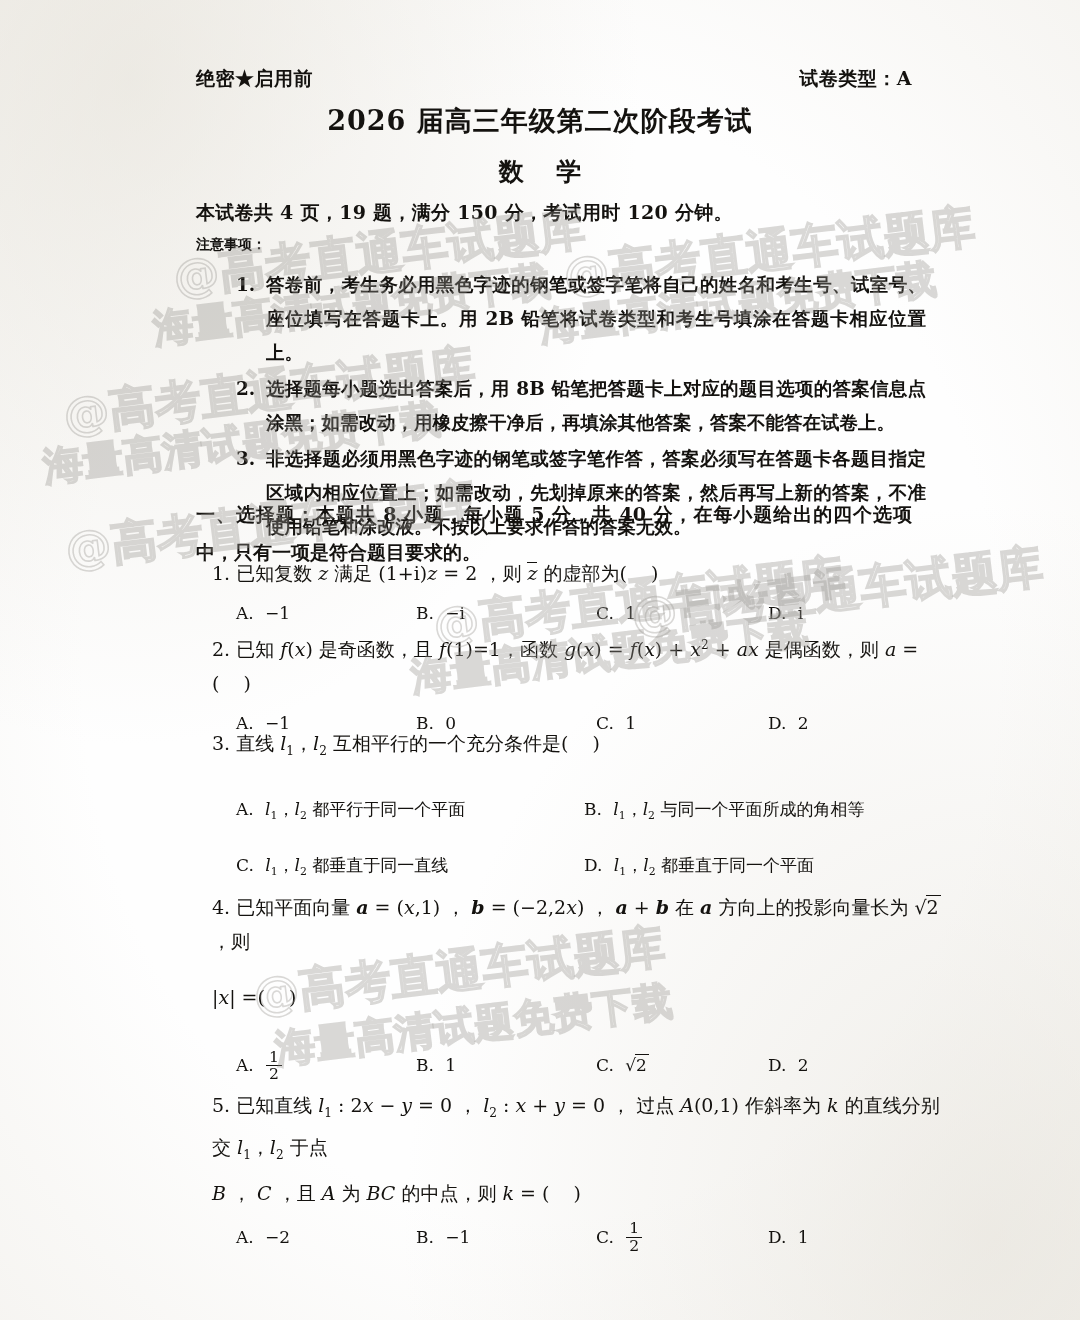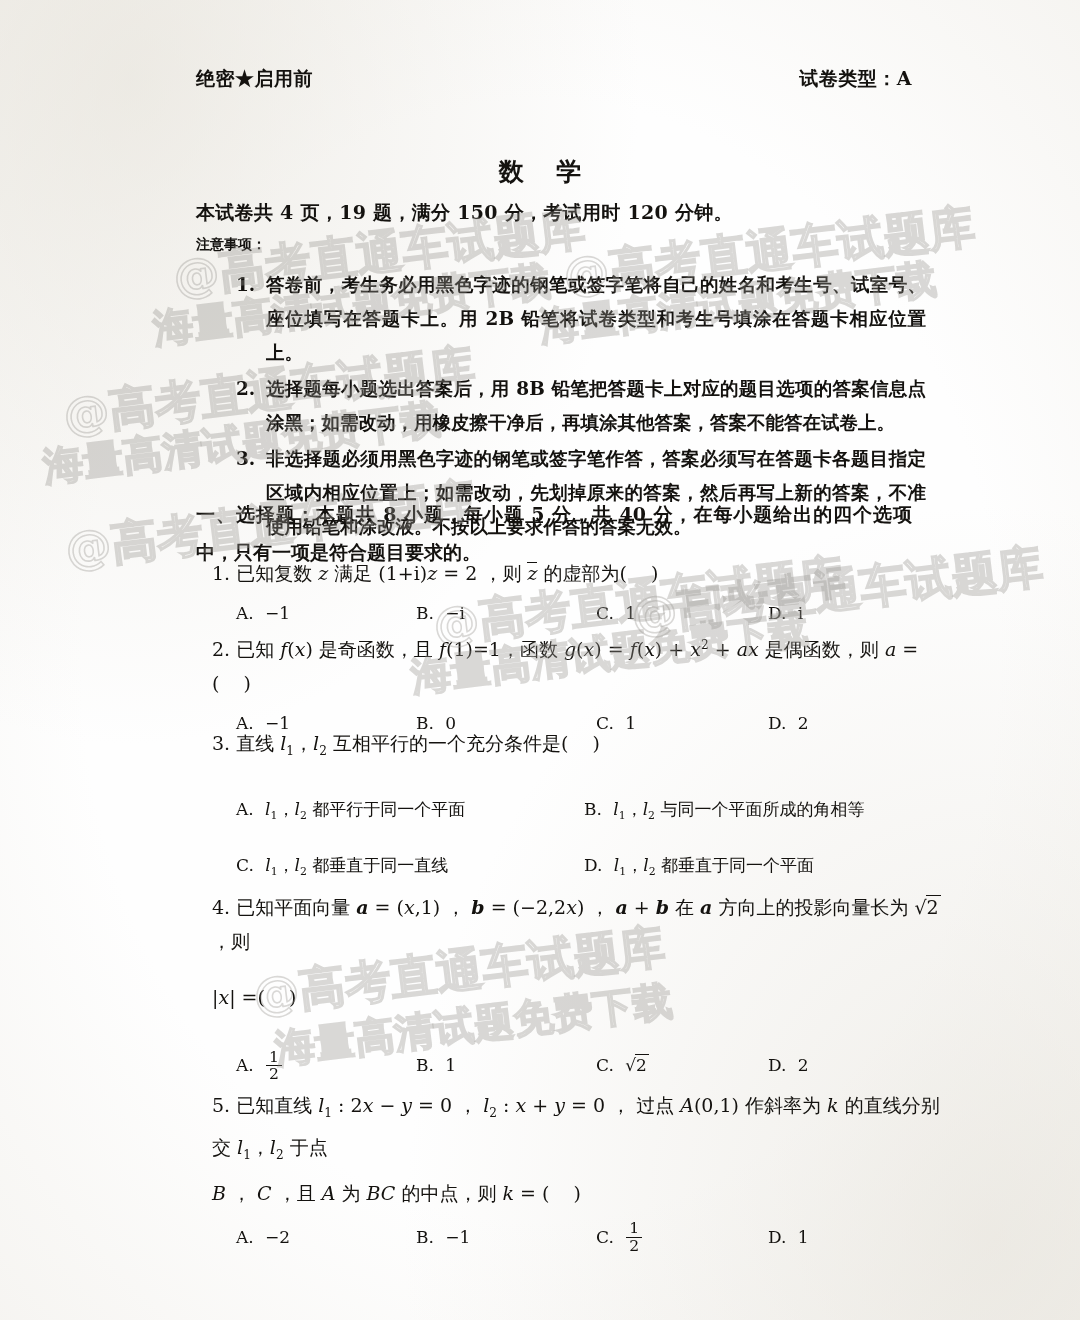--- a/index.html
+++ b/index.html
@@ -227,20 +227,21 @@
 
   <div class="scan-noise"></div>
 
   <div class="content">
 
     <div class="topbar">
       <span class="secret">绝密★启用前</span>
       <span class="ptype">试卷类型：A</span>
     </div>
 
+    <div class="doc-title">2026 届高三年级第二次阶段考试</div>
     <div class="subject-title">数 学</div>
     <div class="exam-meta">本试卷共 4 页，19 题，满分 150 分，考试用时 120 分钟。</div>
     <div class="notice-head">注意事项：</div>
 
     <div class="notice-list">
       <div class="notice-item">
         <span class="notice-num">1.</span>
         <span class="notice-text">答卷前，考生务必用黑色字迹的钢笔或签字笔将自己的姓名和考生号、试室号、座位填写在答题卡上。用 2B 铅笔将试卷类型和考生号填涂在答题卡相应位置上。</span>
       </div>
       <div class="notice-item">

